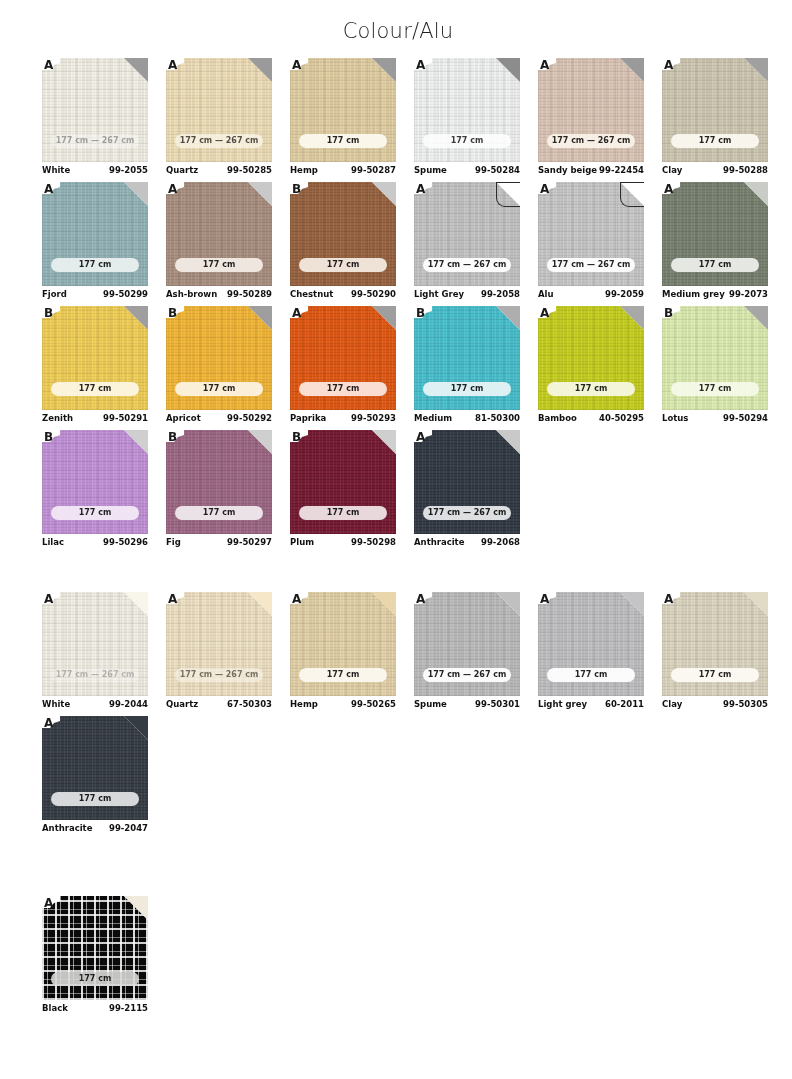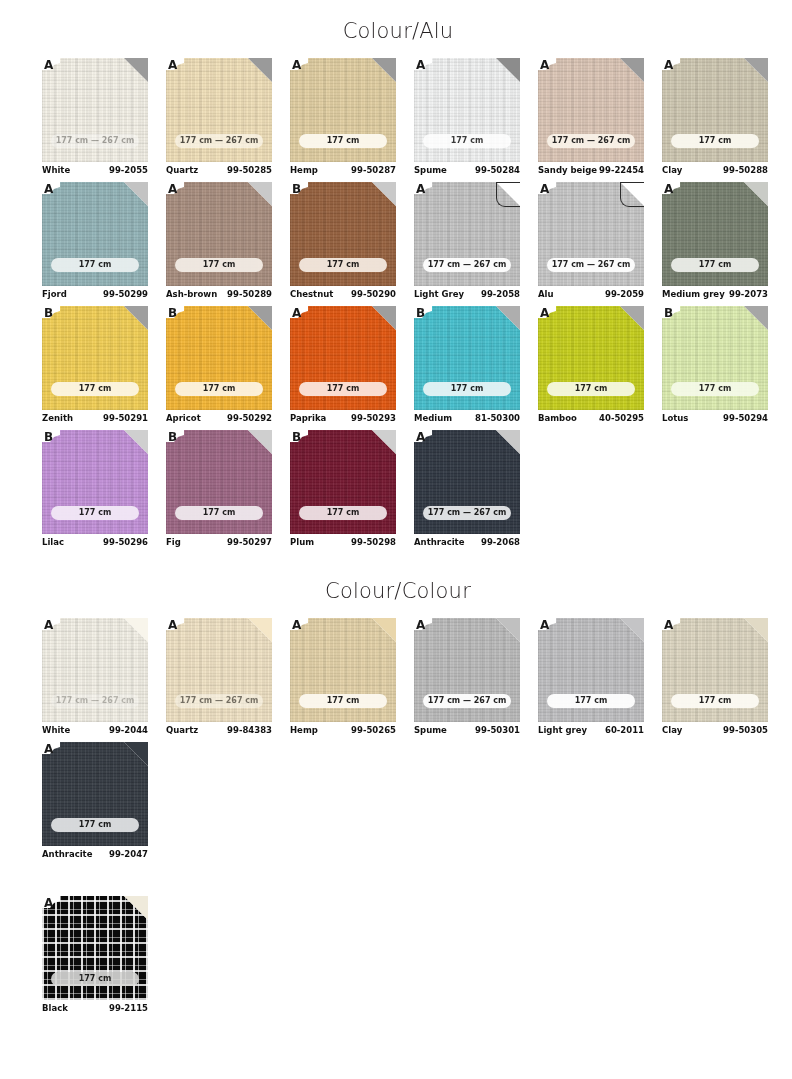--- a/index.html
+++ b/index.html
@@ -402,21 +402,20 @@
               </div>
               <div class="caption">
                 <span class="cap-name">Anthracite</span>
                 <span class="cap-code">99-2068</span>
               </div>
             </div>
           </div>
         </div>
       </div>
       <div class="section" style="top: 578px;">
-        <div class="section-title">Colour/Colour</div>
         <div class="grid" style="margin-top: 14px;">
           <div class="row" style="height: 124px;">
             <div class="card" style="left: 0px;">
               <div class="swatch">
                 <div class="fabric" style="background-color: rgb(243, 240, 230);"></div>
                 <div class="fold" style="background: rgb(243, 240, 230); filter: brightness(1.02);"></div>
                 <div class="badge">A</div>
                 <div class="pill" style="background: rgb(255, 255, 255); opacity: 0.25;">177 cm — 267 cm</div>
               </div>
               <div class="caption">
@@ -426,21 +425,21 @@
             </div>
             <div class="card" style="left: 124px;">
               <div class="swatch">
                 <div class="fabric" style="background-color: rgb(240, 226, 196);"></div>
                 <div class="fold" style="background: rgb(240, 226, 196); filter: brightness(1.02);"></div>
                 <div class="badge">A</div>
                 <div class="pill" style="background: rgb(253, 249, 238); opacity: 0.55;">177 cm — 267 cm</div>
               </div>
               <div class="caption">
                 <span class="cap-name">Quartz</span>
-                <span class="cap-code">99-84383</span>
+                <span class="cap-code">67-50303</span>
               </div>
             </div>
             <div class="card" style="left: 248px;">
               <div class="swatch">
                 <div class="fabric" style="background-color: rgb(228, 210, 168);"></div>
                 <div class="fold" style="background: rgb(228, 210, 168); filter: brightness(1.02);"></div>
                 <div class="badge">A</div>
                 <div class="pill" style="background: rgb(253, 249, 240); opacity: 0.95;">177 cm</div>
               </div>
               <div class="caption">

